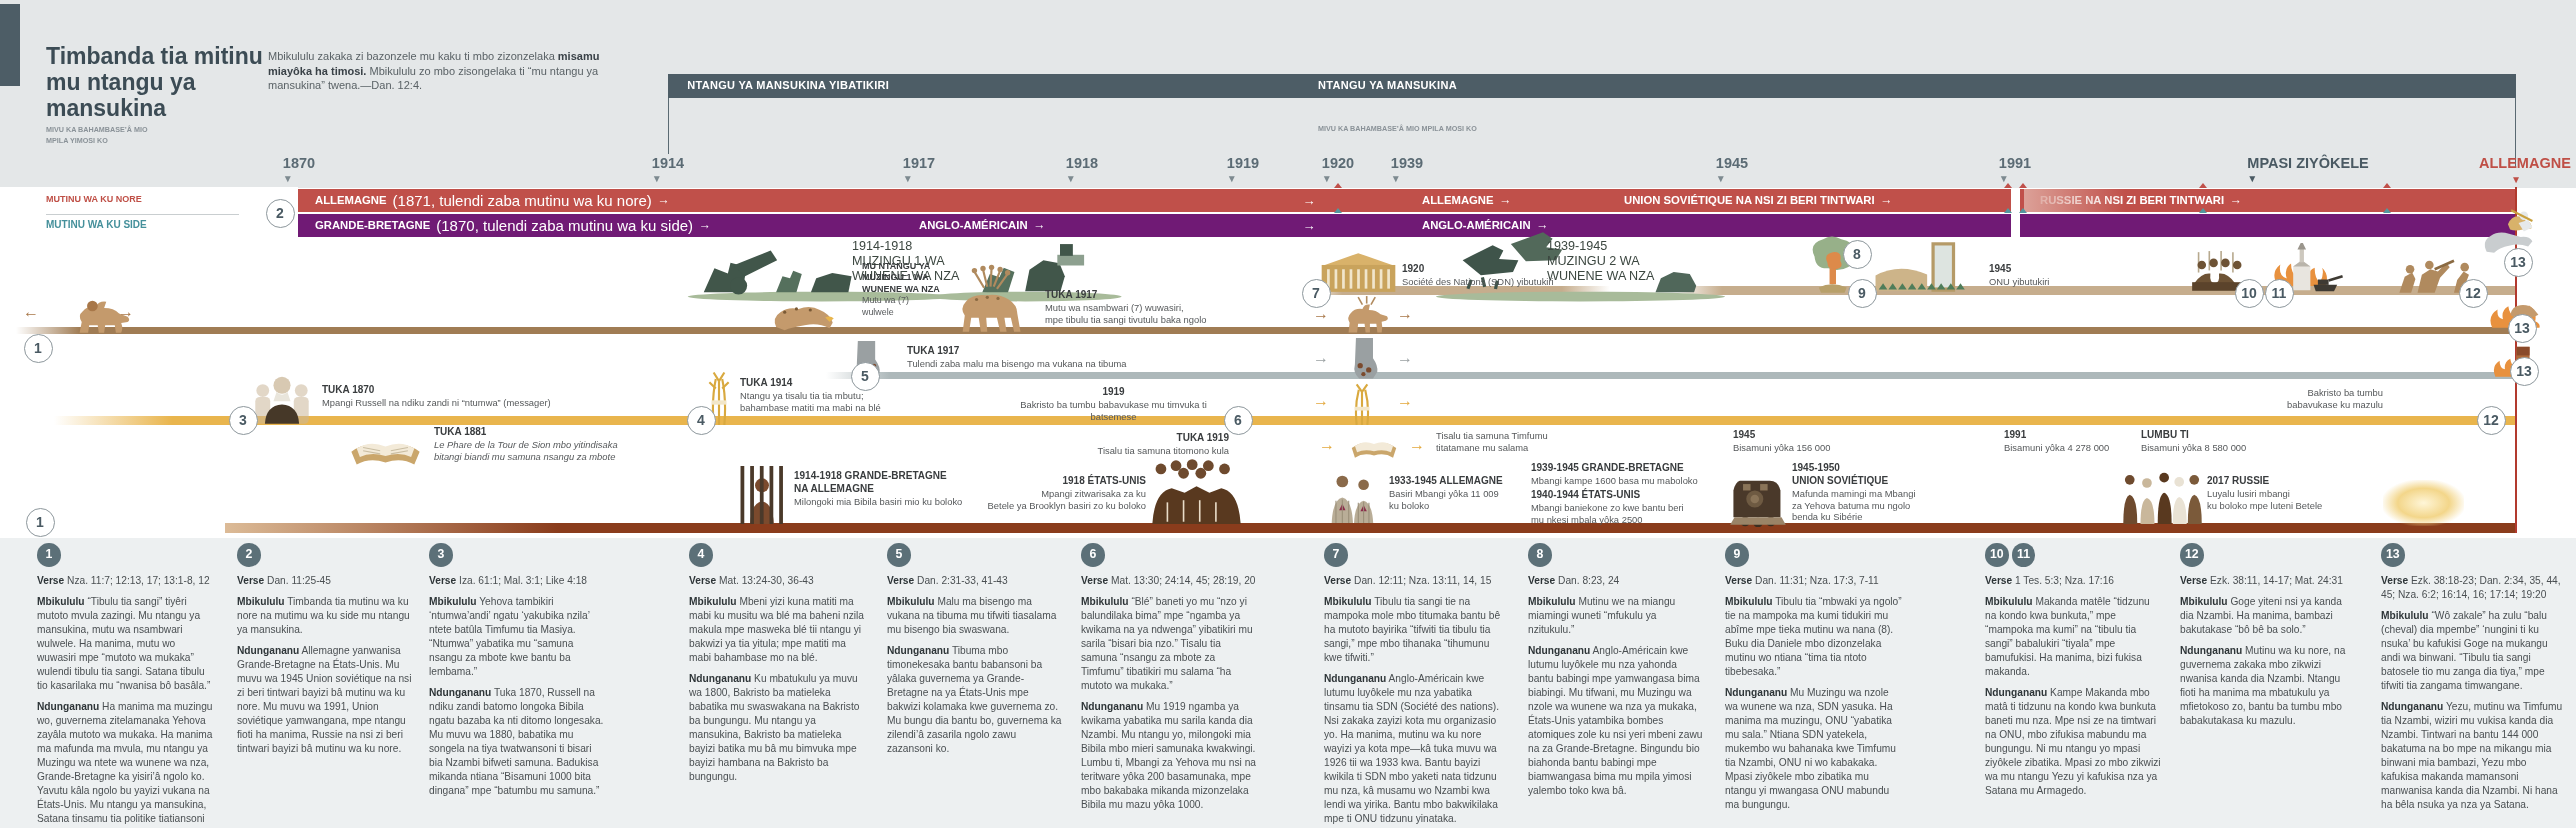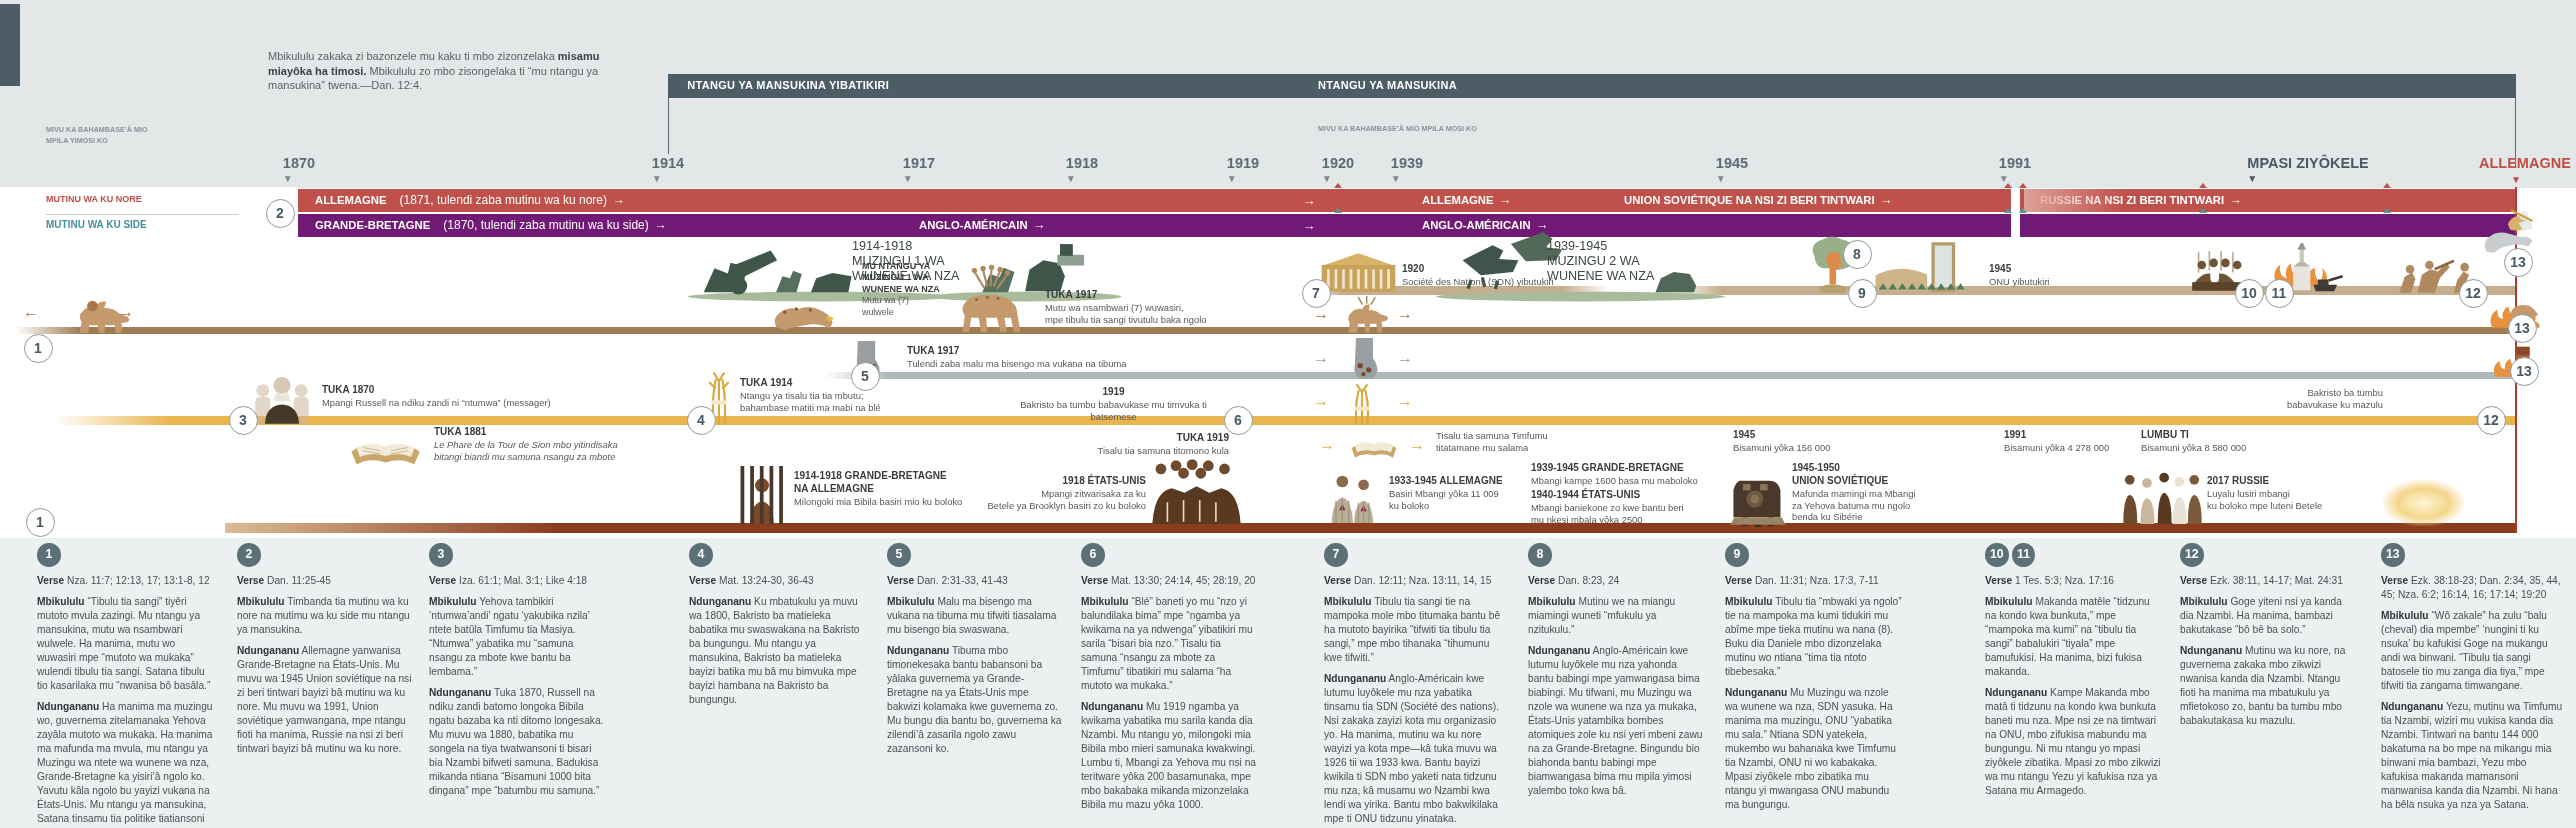--- a/index.html
+++ b/index.html
@@ -26,21 +26,21 @@
   .year{top:155px;transform:translateX(-50%);color:#5b6b74;font-weight:bold;font-size:14.5px;white-space:nowrap}
   .year .tri{display:block;font-size:10.2px;color:#7d8a90;margin-top:1.6px}
   .year.slate{color:#4a5a63}.year.slate .tri{color:#4a5a63}
   .year.red{color:#bf4f46}.year.red .tri{color:#bf4f46}
   
   .band{left:298px;width:2218px;height:22.5px}
   .bandN{top:189px;background:#c0504a}
   .bandS{top:214px;background:#701a75}
   .bl{position:absolute;top:0;height:22.5px;display:flex;align-items:center;color:#fff;white-space:nowrap}
   .bl b{font-weight:bold;font-size:11.3px}
-  .bl .reg{font-weight:normal;font-size:12px;margin-left:13px}
+  .bl .reg{font-weight:normal;font-size:15px;margin-left:6px}
   .bl .ar{margin-left:5.4px;font-size:12.3px;font-weight:normal}
   .rusgrad{left:2024px;top:189px;width:102px;height:22.5px;background:linear-gradient(90deg,#dca198,rgba(192,80,74,0))}
   .bgap{left:2011px;top:188px;width:8.6px;height:49px;background:#fff}
   .peak{width:0;height:0;border-left:4.8px solid transparent;border-right:4.8px solid transparent;transform:translateX(-50%)}
   .peakN{border-bottom:5.9px solid #c0504a;top:183px}
   .peakS{border-bottom:5.9px solid #53989e;top:208px}
   
   .strip{position:absolute}
   .sBrown{left:16px;top:327px;width:2500px;height:7px;background:linear-gradient(90deg,rgba(160,124,84,0),#a07c54 64px)}
   .sGray{left:826px;top:372px;width:1689px;height:7px;background:linear-gradient(90deg,rgba(173,184,186,0),#adb8ba 64px)}
@@ -70,20 +70,21 @@
 </style>
 </head>
 <body>
 
 <div id="canvas">
 
   <div class="abs topbg"></div>
   <div class="abs lefttab"></div>
   <div class="abs notesbg"></div>
 
+  <div class="abs title">Timbanda tia mitinu mu ntangu ya mansukina</div>
   <div class="abs intro"><span>Mbikululu zakaka zi bazonzele mu kaku ti mbo zizonzelaka </span><b>misamu miayôka ha timosi.</b><span> Mbikululu zo mbo zisongelaka ti “mu ntangu ya mansukina” twena.—Dan. 12:4.</span></div>
   <div class="abs sidenote" style="left:46px;top:125px">MIVU KA BAHAMBASE’Â MIO
 MPILA YIMOSI KO</div>
   <div class="abs sidenote" style="left:1318px;top:124px;white-space:nowrap">MIVU KA BAHAMBASE’Â MIO MPILA MOSI KO</div>
   <div class="abs leftwhite"></div>
   <div class="abs kingN">MUTINU WA KU NORE</div>
   <div class="abs kdivider"></div>
   <div class="abs kingS">MUTINU WA KU SIDE</div>
 
   <div class="abs hbar">
@@ -549,20 +550,21 @@
   </div>
   <div class="ncol" style="left:429px;width:177px">
     <div class="nnum">3</div>
     <p><b>Verse</b> <span>Iza. 61:1; Mal. 3:1; Like 4:18</span></p>
     <p><b>Mbikululu</b> <span>Yehova tambikiri ‘ntumwa’andi’ ngatu ‘yakubika nzila’ ntete batûla Timfumu tia Masiya. “Ntumwa” yabatika mu “samuna nsangu za mbote kwe bantu ba lembama.”</span></p>
     <p><b>Ndungananu</b> <span>Tuka 1870, Russell na ndiku zandi batomo longoka Bibila ngatu bazaba ka nti ditomo longesaka. Mu muvu wa 1880, babatika mu songela na tiya twatwansoni ti bisari bia Nzambi bifweti samuna. Badukisa mikanda ntiana “Bisamuni 1000 bita dingana” mpe “batumbu mu samuna.”</span></p>
   </div>
   <div class="ncol" style="left:689px;width:177px">
     <div class="nnum">4</div>
     <p><b>Verse</b> <span>Mat. 13:24-30, 36-43</span></p>
+    <p><b>Mbikululu</b> <span>Mbeni yizi kuna matiti ma mabi ku musitu wa blé ma baheni nzila makula mpe masweka blé tii ntangu yi bakwizi ya tia yitula; mpe matiti ma mabi bahambase mo na blé.</span></p>
     <p><b>Ndungananu</b> <span>Ku mbatukulu ya muvu wa 1800, Bakristo ba matieleka babatika mu swaswakana na Bakristo ba bungungu. Mu ntangu ya mansukina, Bakristo ba matieleka bayizi batika mu bâ mu bimvuka mpe bayizi hambana na Bakristo ba bungungu.</span></p>
   </div>
   <div class="ncol" style="left:887px;width:177px">
     <div class="nnum">5</div>
     <p><b>Verse</b> <span>Dan. 2:31-33, 41-43</span></p>
     <p><b>Mbikululu</b> <span>Malu ma bisengo ma vukana na tibuma mu tifwiti tiasalama mu bisengo bia swaswana.</span></p>
     <p><b>Ndungananu</b> <span>Tibuma mbo timonekesaka bantu babansoni ba yâlaka guvernema ya Grande-Bretagne na ya États-Unis mpe bakwizi kolamaka kwe guvernema zo. Mu bungu dia bantu bo, guvernema ka zilendi’â zasarila ngolo zawu zazansoni ko.</span></p>
   </div>
   <div class="ncol" style="left:1081px;width:177px">
     <div class="nnum">6</div>

